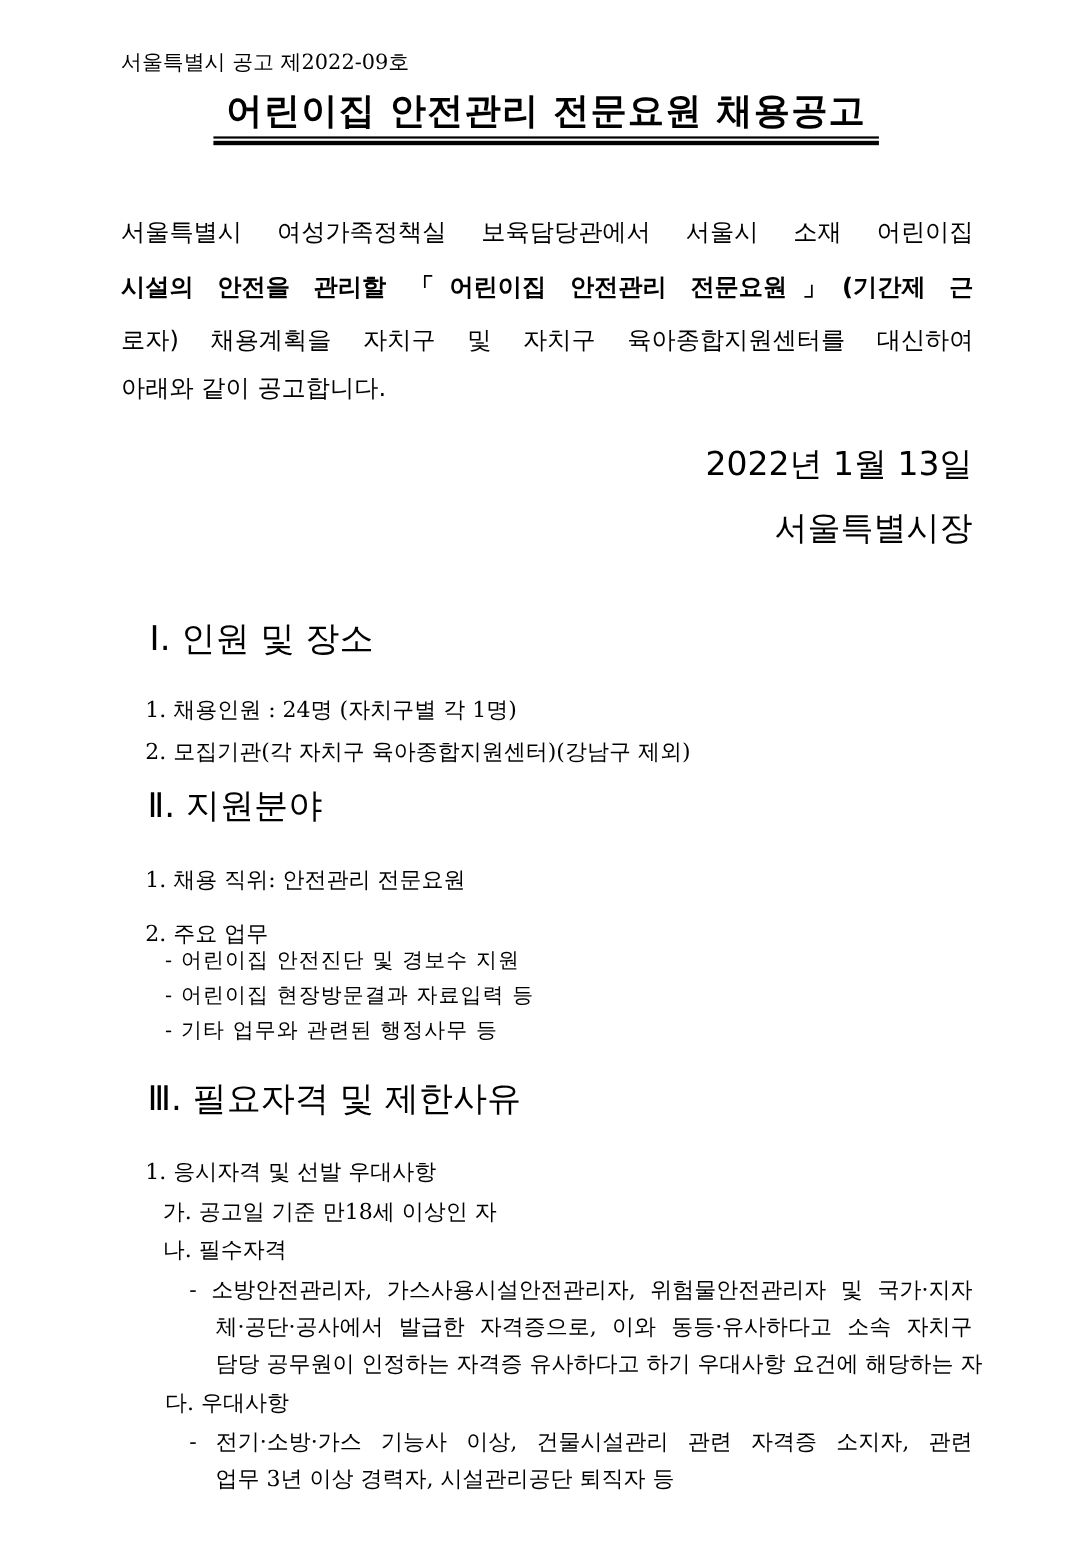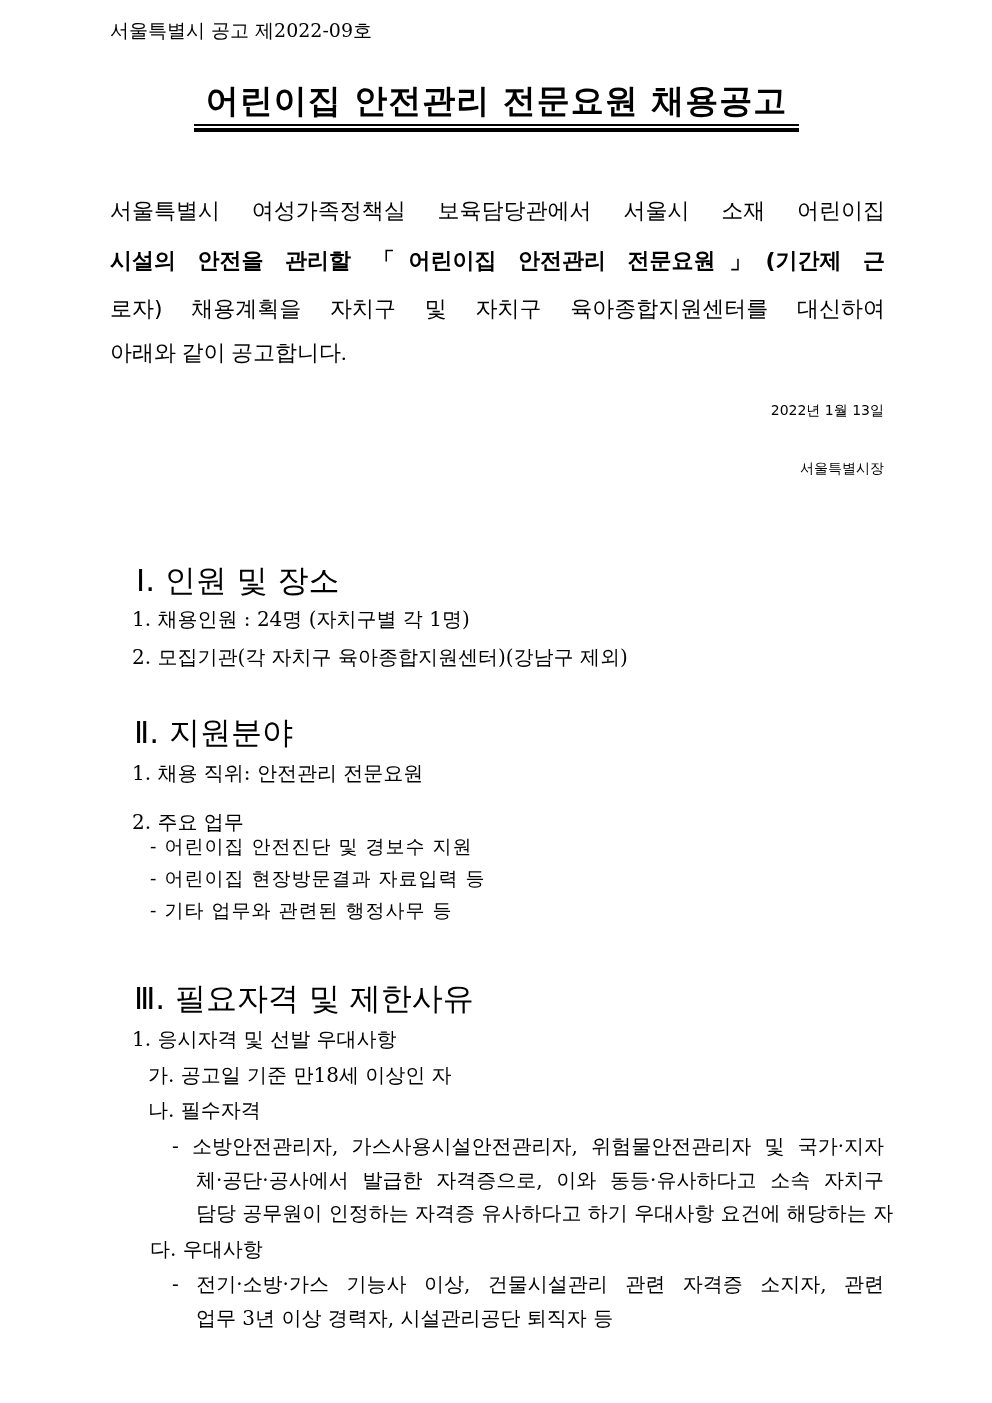--- a/index.html
+++ b/index.html
@@ -1,31 +1,31 @@
 <!DOCTYPE html>
 <html><head>
 <meta charset="utf-8">
 <style>
   html, body { margin: 0; padding: 0; background: #ffffff; }
   body { width: 992px; height: 1403px; position: relative; overflow: hidden; color: #000; }
   .line { position: absolute; white-space: nowrap; }
-  .serif { font-family: "DejaVu Serif", "Liberation Serif", serif; }
+  .serif { font-family: "DejaVu Serif", "Liberation Serif", serif; margin-top: 26px; }
   .sans { font-family: "DejaVu Sans", "Liberation Sans", sans-serif; }
 
   #doc-number { left: 110px; top: 18px; font-size: 19px; }
 
   #title-wrap { position: absolute; left: 194px; top: 80px; width: 605px; }
   #title { font-size: 33px; font-weight: bold; letter-spacing: 1px; text-align: center; width: 605px; display: block; line-height: 42px; }
   #title-rule-thin { position: absolute; left: 0; top: 44px; width: 605px; height: 2px; background: #000; }
   #title-rule-thick { position: absolute; left: 0; top: 48px; width: 605px; height: 4px; background: #000; }
 
   .para { left: 110px; font-size: 22px; width: 775px; text-align: justify; text-align-last: justify; }
-  .para.last { text-align-last: left; font-family: Liberation Serif, serif; }
+  .para.last { text-align-last: left; }
 
-  .right { right: 108px; font-size: 14px; text-align: center; }
+  .right { right: 108px; font-size: 30px; text-align: center; }
 
   .h1 { left: 112px; font-size: 31px; font-weight: normal; margin-left: 24px; }
   .item { font-size: 20px; }
   .sub { font-size: 19px; letter-spacing: 1px; }
   .just { text-align: justify; text-align-last: justify; }
 </style>
 </head>
 <body>
 
 <div class="line serif" id="doc-number">서울특별시 공고 제2022-09호</div>

